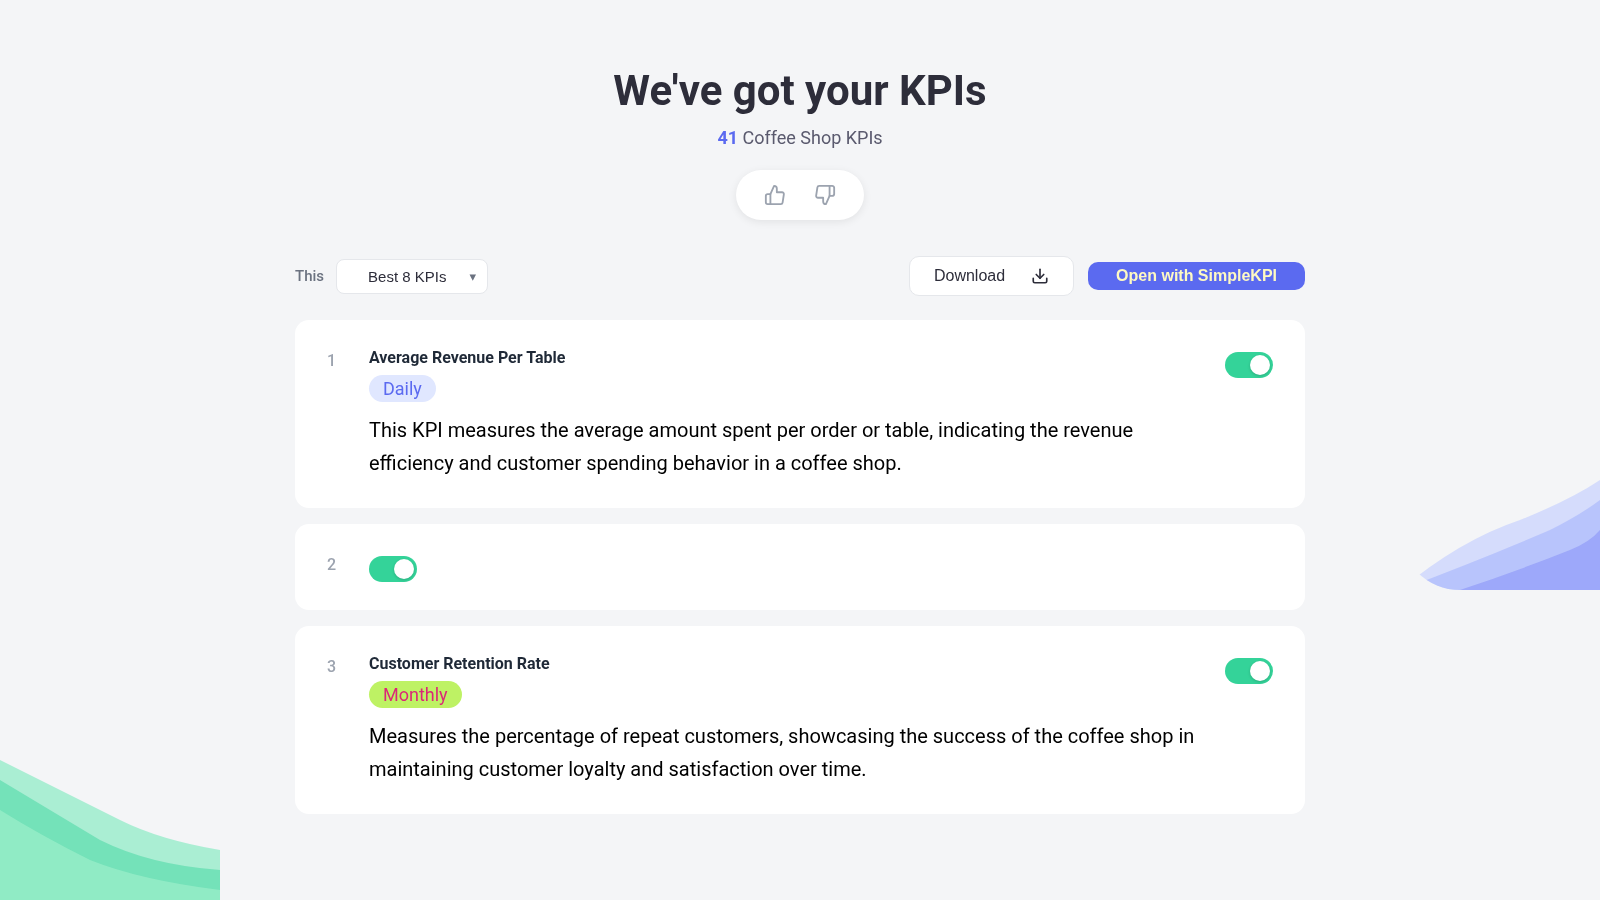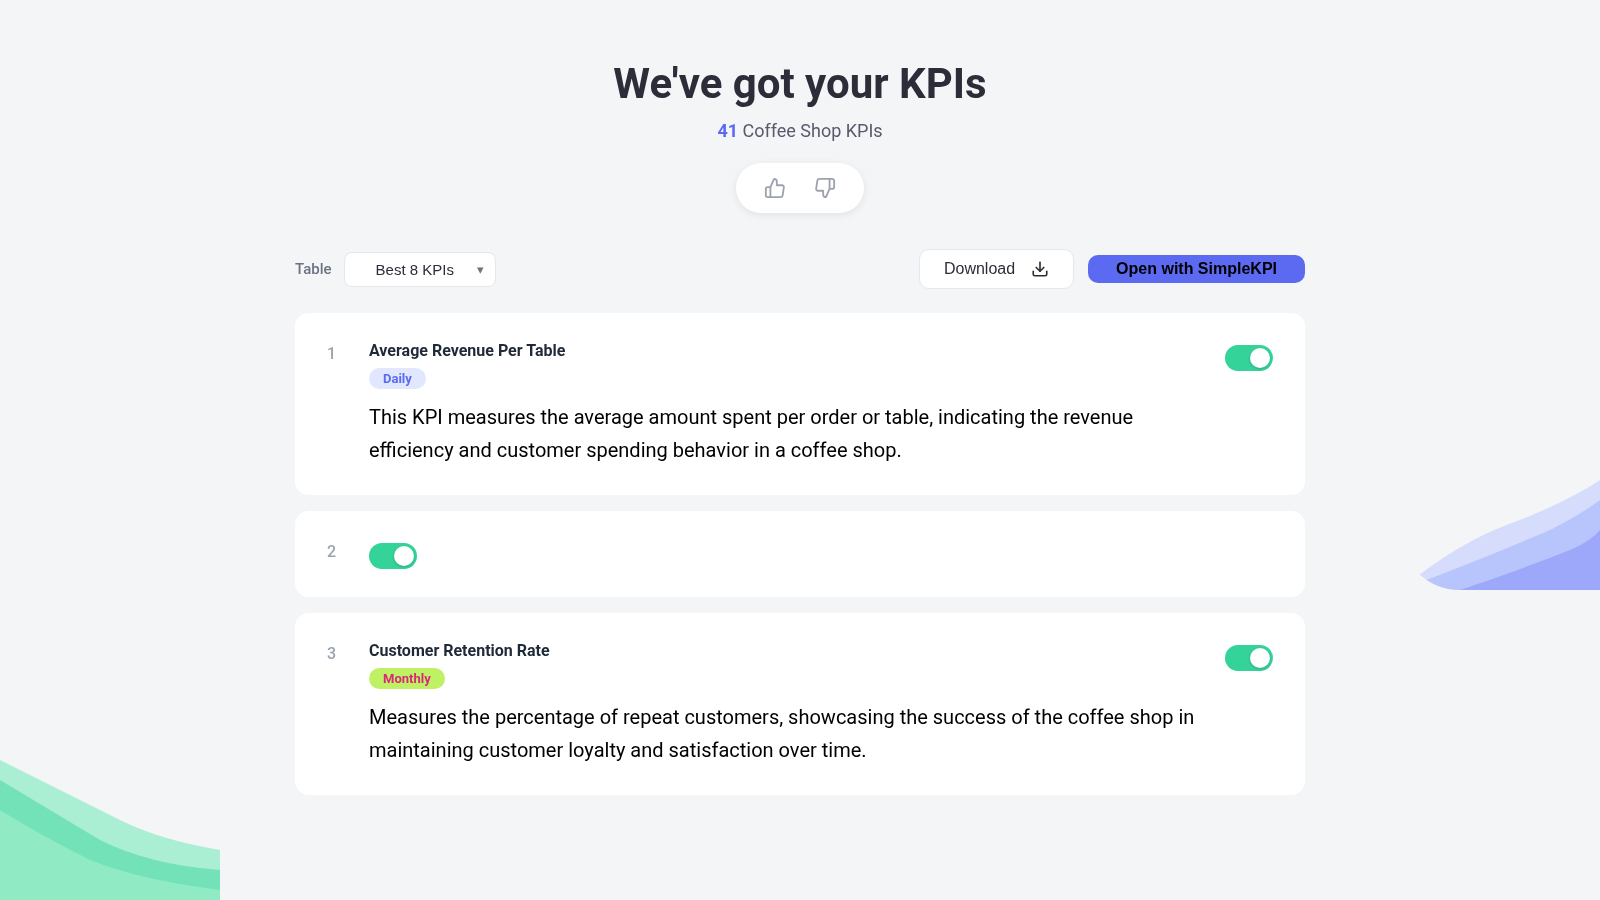--- a/index.html
+++ b/index.html
@@ -14,21 +14,21 @@
     }
     .page-wrapper {
       width: 1600px;
       min-height: 900px;
       background: #f4f5f7;
       position: relative;
       overflow: hidden;
     }
     .main-content {
       max-width: 1050px;
-      margin: 9px auto;
+      margin: 16px auto;
       padding: 50px 20px 40px;
       position: relative;
       z-index: 2;
     }
     .page-title {
       text-align: center;
       font-size: 42px;
       font-weight: 700;
       color: #2d2d3a;
       margin-bottom: 12px;
@@ -120,31 +120,31 @@
       background: #fff;
       border: 1.5px solid #e5e7eb;
       border-radius: 10px;
       padding: 10px 24px;
       font-size: 16px;
       font-weight: 500;
       color: #2d2d3a;
       cursor: pointer;
       display: flex;
       align-items: center;
-      gap: 16px;
+      gap: 26px;
       transition: border-color 0.2s;
     }
     .open-btn {
       background: #5b6af0;
       border: none;
       border-radius: 10px;
       padding: 5px 28px;
       font-size: 16px;
       font-weight: 600;
-      color: #000000;
+      color: #fef9c3;
       cursor: pointer;
       transition: background 0.2s;
     }
     .kpi-list {
       display: flex;
       flex-direction: column;
       gap: 0;
     }
     .kpi-card {
       background: #fff;
@@ -169,22 +169,22 @@
     .kpi-title {
       font-size: 16px;
       font-weight: 700;
       color: #1f2937;
       margin-bottom: 8px;
     }
     .kpi-badge {
       display: inline-block;
       border-radius: 20px;
       padding: 3px 14px;
-      font-size: 13px;
-      font-weight: 700;
+      font-size: 18px;
+      font-weight: 400;
       margin-bottom: 12px;
     }
     .badge-daily {
       background: #e0e7ff;
       color: #5b6af0;
     }
     .badge-weekly {
       background: #d1fae5;
       color: #059669;
     }
@@ -302,21 +302,21 @@
           <svg width="22" height="22" viewBox="0 0 24 24" fill="none" stroke="currentColor" stroke-width="2" stroke-linecap="round" stroke-linejoin="round">
             <path d="M10 15v4a3 3 0 0 0 3 3l4-9V2H5.72a2 2 0 0 0-2 1.7l-1.38 9a2 2 0 0 0 2 2.3H10z"></path>
             <path d="M17 2h2.67A2.31 2.31 0 0 1 22 4v7a2.31 2.31 0 0 1-2.33 2H17"></path>
           </svg>
         </button>
       </div>
     </div>
 
     <div class="toolbar">
       <div class="show-section">
-        <span class="show-label">Table</span>
+        <span class="show-label">This</span>
         <div class="select-wrapper">
           <select class="kpi-select">
             <option>Best 8 KPIs</option>
             <option>All 24 KPIs</option>
             <option>Top 5 KPIs</option>
           </select>
           <span class="select-arrow">▾</span>
         </div>
       </div>
       <div class="toolbar-actions">

